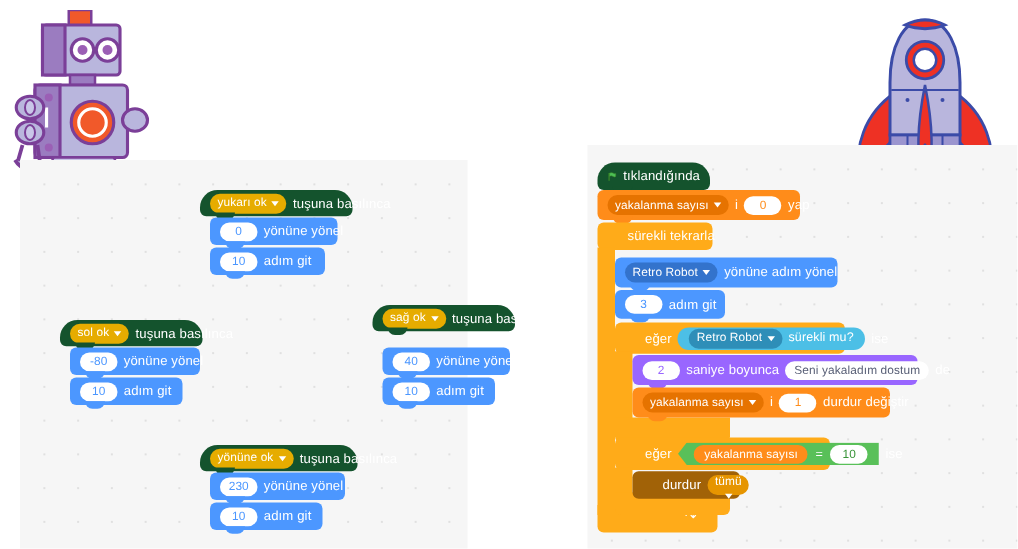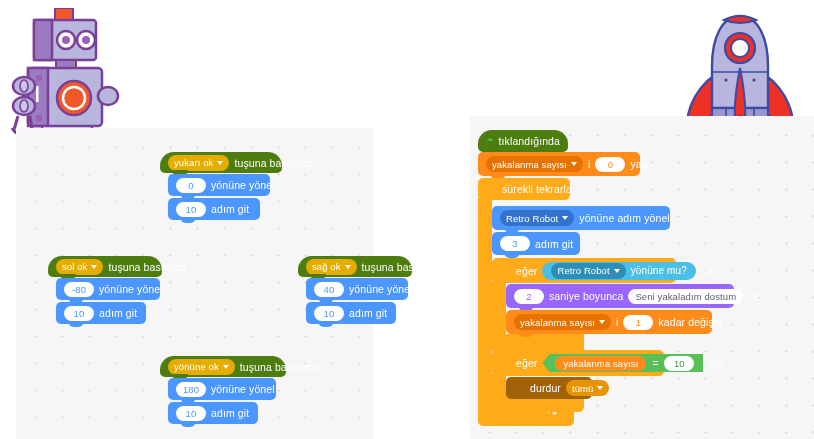--- a/index.html
+++ b/index.html
@@ -19,42 +19,42 @@
   #canvas-right{left:470px;top:116px;width:344px;height:323px;}
 
   
   .blk{position:absolute;box-sizing:border-box;display:flex;align-items:center;
        border-radius:5px;color:#fff;font-size:10.5px;white-space:nowrap;
        padding:0 8px;gap:5px;letter-spacing:.1px;}
   .hat{border-radius:14px 14px 5px 5px;}
   .blk .notch{position:absolute;left:12px;bottom:-3px;width:16px;height:6px;
        border-radius:0 0 6px 6px;background:inherit;}
 
-  .ev{background:#4d7c0f;}              
+  .ev{background:#14532d;}              
   .motion{background:#4c97ff;}          
   .ctrl{background:#ffab19;padding-left:24px;}            
   .var{background:#ff8c1a;}             
   .look{background:#9966ff;}            
 
   
   .oval{background:#fff;border-radius:11px;min-width:20px;height:15px;
         display:inline-flex;align-items:center;justify-content:center;
         padding:0 5px;font-size:9.5px;}
   .oval.motion-num{color:#4c97ff;}
   .oval.var-num{color:#ff8c1a;}
   .oval.look-num{color:#9966ff;}
   .txtin{background:#fff;border-radius:11px;height:15px;display:inline-flex;
         align-items:center;padding:0 7px;font-size:9.5px;color:#575e75;}
 
   .drop{border-radius:11px;height:16px;display:inline-flex;align-items:center;
         gap:4px;padding:0 6px;font-size:9.5px;color:#fff;}
   .drop.ev-d{background:#e6ac00;}
   .drop.motion-d{background:#3373cc;}
   .drop.var-d{background:#e67300;}
-  .drop.ctrl-d{background:#e69500;}
+  .drop.ctrl-d{background:#e69500;flex-direction:column;}
   .drop.sense-d{background:#2e8eb8;}
   .caret{width:0;height:0;border-left:3.5px solid transparent;
         border-right:3.5px solid transparent;border-top:4px solid #fff;}
 
   .sense-bool{background:#4cbfe6;border-radius:12px;height:18px;
         display:inline-flex;align-items:center;gap:5px;padding:0 9px;
         font-size:10px;color:#fff;}
   .op-bool{background:#59c059;height:18px;display:inline-flex;align-items:center;
         gap:6px;padding:0 9px;font-size:10px;color:#fff;
         clip-path:polygon(7px 0,100% 0,100% 100%,7px 100%,0 50%);
@@ -179,21 +179,21 @@
       <span class="notch"></span>
     </div>
     <div class="blk motion" style="left:56px;top:302px;width:90px;height:22px;">
       <span class="oval motion-num">10</span>
       <span class="label">adım git</span>
       <span class="notch"></span>
     </div>
   </div>
 
   <div>
-    <div class="blk ev hat" style="left:298px;top:256px;width:114px;height:21px;">
+    <div class="blk ev hat" style="left:298px;top:244px;width:114px;height:21px;">
       <span class="drop ev-d">
         <span>sağ ok</span>
         <span class="caret"></span>
       </span>
       <span class="label">tuşuna basılınca</span>
       <span class="notch"></span>
     </div>
     <div class="blk motion" style="left:306px;top:278px;width:102px;height:22px;">
       <span class="oval motion-num">40</span>
       <span class="label">yönüne yönel</span>
@@ -209,21 +209,21 @@
   <div>
     <div class="blk ev hat" style="left:160px;top:356px;width:126px;height:21px;">
       <span class="drop ev-d">
         <span>yönüne ok</span>
         <span class="caret"></span>
       </span>
       <span class="label">tuşuna basılınca</span>
       <span class="notch"></span>
     </div>
     <div class="blk motion" style="left:168px;top:378px;width:108px;height:22px;">
-      <span class="oval motion-num">180</span>
+      <span class="oval motion-num">230</span>
       <span class="label">yönüne yönel</span>
       <span class="notch"></span>
     </div>
     <div class="blk motion" style="left:168px;top:402px;width:90px;height:22px;">
       <span class="oval motion-num">10</span>
       <span class="label">adım git</span>
       <span class="notch"></span>
     </div>
   </div>
 
@@ -275,21 +275,21 @@
       <span class="notch"></span>
     </div>
 
     <div class="blk ctrl" style="left:492px;top:258px;width:184px;height:25px;">
       <span class="label">eğer</span>
       <span class="sense-bool">
         <span class="drop sense-d">
           <span>Retro Robot</span>
           <span class="caret"></span>
         </span>
-        <span>yönüne mu?</span>
+        <span>sürekli mu?</span>
       </span>
       <span class="label">ise</span>
     </div>
     <div class="cbar" style="left:492px;top:281px;width:14px;height:59px;border-radius:0;"></div>
     <div class="cbar" style="left:492px;top:334px;width:92px;height:20px;border-radius:0 0 5px 5px;"></div>
 
     <div class="blk look" style="left:506px;top:284px;width:228px;height:24px;">
       <span class="oval look-num">2</span>
       <span class="label">saniye boyunca</span>
       <span class="txtin">Seni yakaladım dostum</span>
@@ -297,21 +297,21 @@
       <span class="notch"></span>
     </div>
 
     <div class="blk var" style="left:506px;top:310px;width:206px;height:24px;">
       <span class="drop var-d">
         <span>yakalanma sayısı</span>
         <span class="caret"></span>
       </span>
       <span class="label">i</span>
       <span class="oval var-num">1</span>
-      <span class="label">kadar değiştir</span>
+      <span class="label">durdur değiştir</span>
       <span class="notch"></span>
     </div>
 
     <div class="blk ctrl" style="left:492px;top:350px;width:172px;height:26px;">
       <span class="label">eğer</span>
       <span class="op-bool">
         <span class="var-oval">yakalanma sayısı</span>
         <span>=</span>
         <span class="oval" style="color:#389438;">10</span>
       </span>

